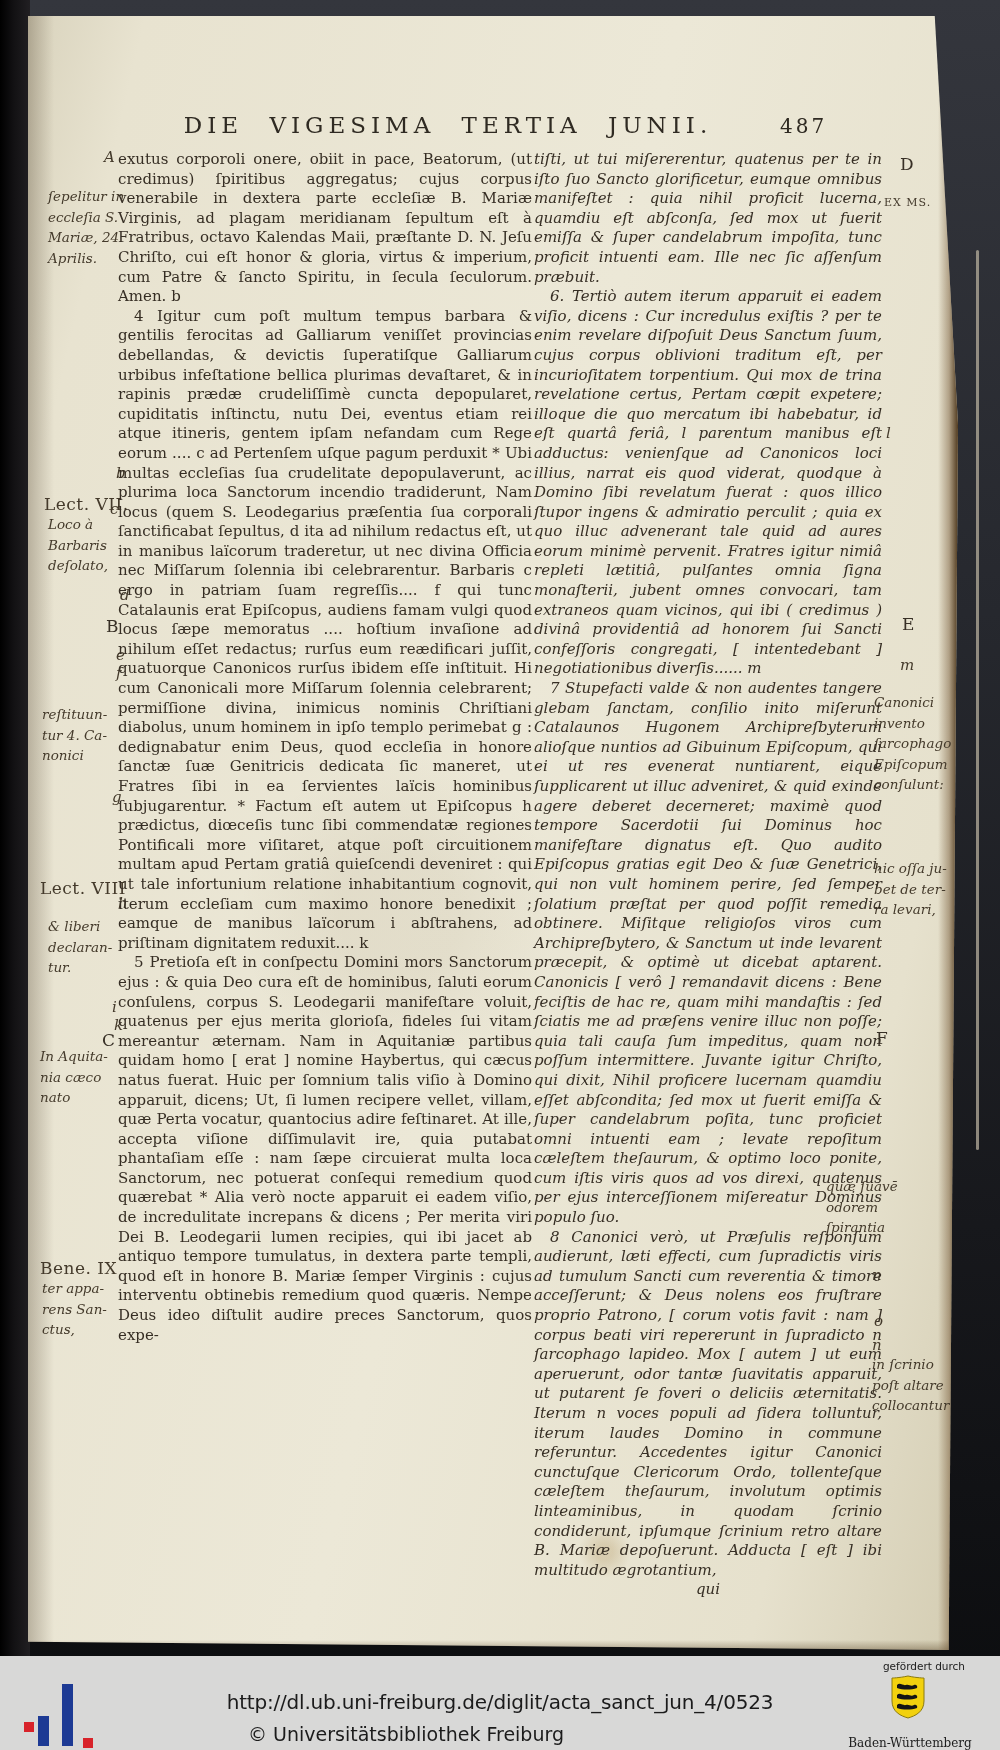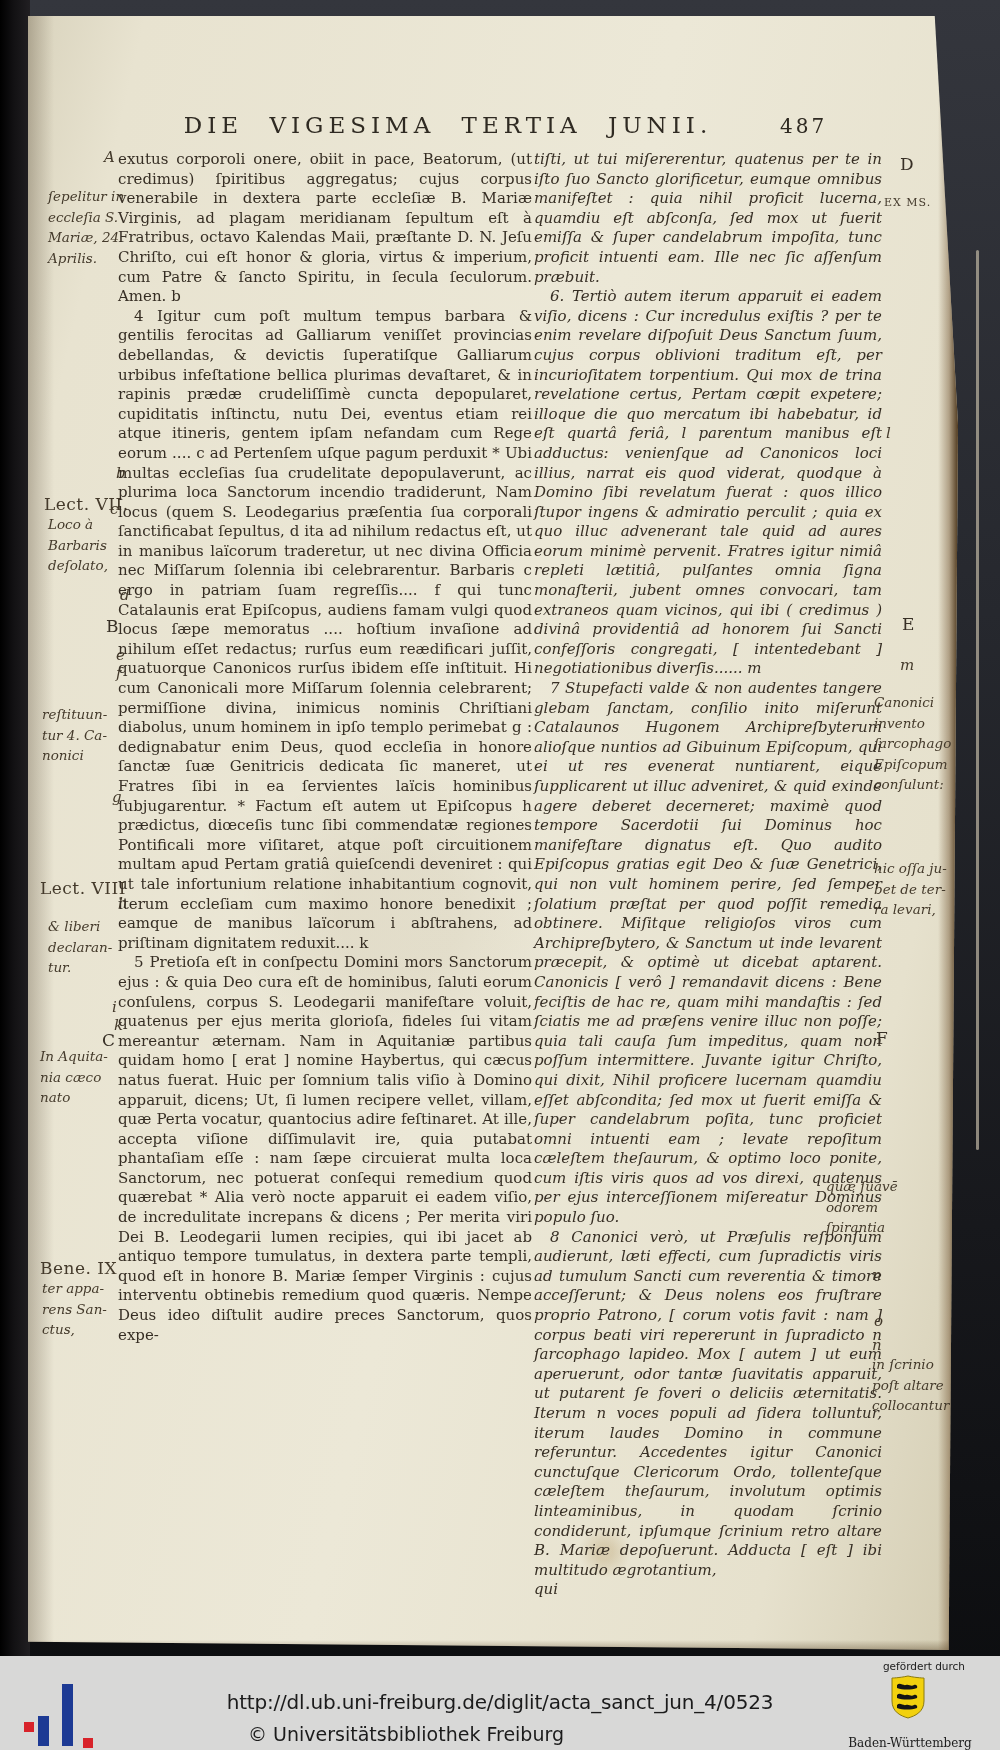--- a/index.html
+++ b/index.html
@@ -27,21 +27,21 @@
   .running-title{position:absolute;left:140px;top:96px;width:560px;text-align:center;
         font-size:23px;letter-spacing:5px;word-spacing:14px;color:#2f2a22;}
   .page-number{position:absolute;left:752px;top:98px;font-size:20px;letter-spacing:3px;color:#2f2a22;}
 
   .col{position:absolute;top:134px;font-size:15px;line-height:19.6px;color:#362e24;
        text-align:justify;}
   .col p{margin:0;}
   .col p.ind{text-indent:16px;}
   .col-left{left:90px;width:414px;}
   .col-right{left:506px;width:348px;font-style:italic;}
-  .catchword{text-align:left;}
+  .catchword{text-align:center;}
 
   .mnote{position:absolute;font-style:italic;font-size:13.5px;line-height:20.5px;
          color:#443a2b;white-space:pre-line;width:92px;}
   .mnote.roman{font-style:normal;font-size:17px;letter-spacing:.5px;}
   .mletter{position:absolute;font-style:italic;font-size:15px;color:#443a2b;}
   .mletter.cap{font-style:normal;font-size:17px;color:#38migrate3026;}
   .mletter.cap{color:#383026;}
   .exms{position:absolute;font-style:normal;font-size:11px;letter-spacing:1px;color:#43392b;}
 
   .footer{position:absolute;left:0;top:1656px;width:1000px;height:94px;background:#d8d8d7;

